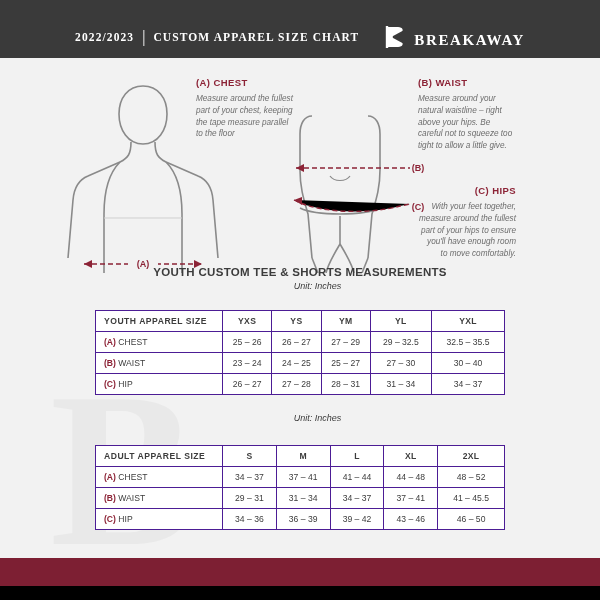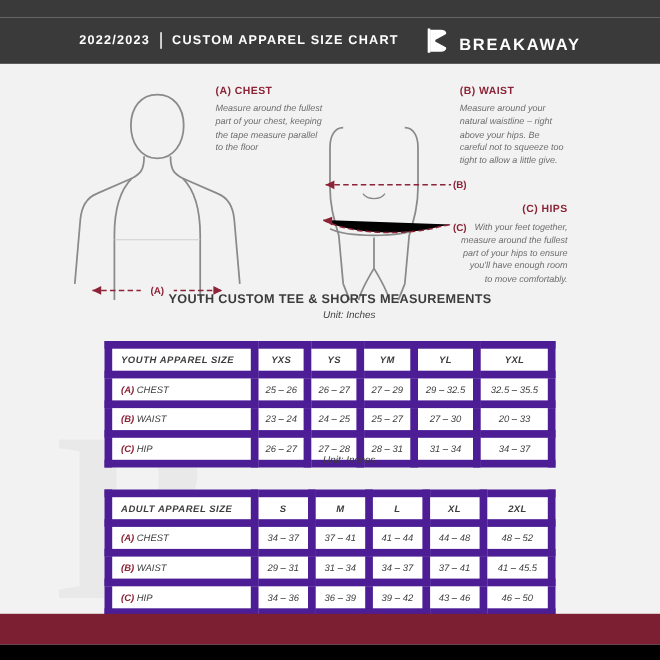--- a/index.html
+++ b/index.html
@@ -32,20 +32,21 @@
   .header {
     position: absolute;
     top: 16px; left: 0;
     width: 600px;
     height: 42px;
     background: #3a3a3a;
     display: flex;
     align-items: center;
     justify-content: center;
     color: #ffffff;
+    font-family: Liberation Serif, serif;
   }
   .header-title {
     font-size: 11.5px;
     letter-spacing: 1.1px;
     font-weight: bold;
     white-space: nowrap;
   }
   .header-sep {
     display: inline-block;
     margin: 0 8px;
@@ -130,26 +131,25 @@
   table.size {
     position: absolute;
     left: 95px;
     width: 410px;
     border-collapse: collapse;
     background: #ffffff;
     font-size: 8.6px;
     color: #3c3c3c;
   }
   table.size th, table.size td {
-    border: 7px solid #4c1d95;
+    border: 1px solid #4c1d95;
     height: 20px;
     text-align: center;
     font-weight: normal;
     padding: 0;
-    font-style: italic;
   }
   table.size th.lbl, table.size td.lbl {
     text-align: left;
     padding-left: 8px;
     width: 118px;
   }
   table.size thead th {
     font-weight: bold;
     letter-spacing: 0.3px;
   }
@@ -297,21 +297,21 @@
         <td>27 – 29</td>
         <td>29 – 32.5</td>
         <td>32.5 – 35.5</td>
       </tr>
       <tr>
         <td class="lbl"><span class="tag">(B)</span> <span class="rowlabel">WAIST</span></td>
         <td>23 – 24</td>
         <td>24 – 25</td>
         <td>25 – 27</td>
         <td>27 – 30</td>
-        <td>20 – 33</td>
+        <td>30 – 40</td>
       </tr>
       <tr>
         <td class="lbl"><span class="tag">(C)</span> <span class="rowlabel">HIP</span></td>
         <td>26 – 27</td>
         <td>27 – 28</td>
         <td>28 – 31</td>
         <td>31 – 34</td>
         <td>34 – 37</td>
       </tr>
     </tbody>

